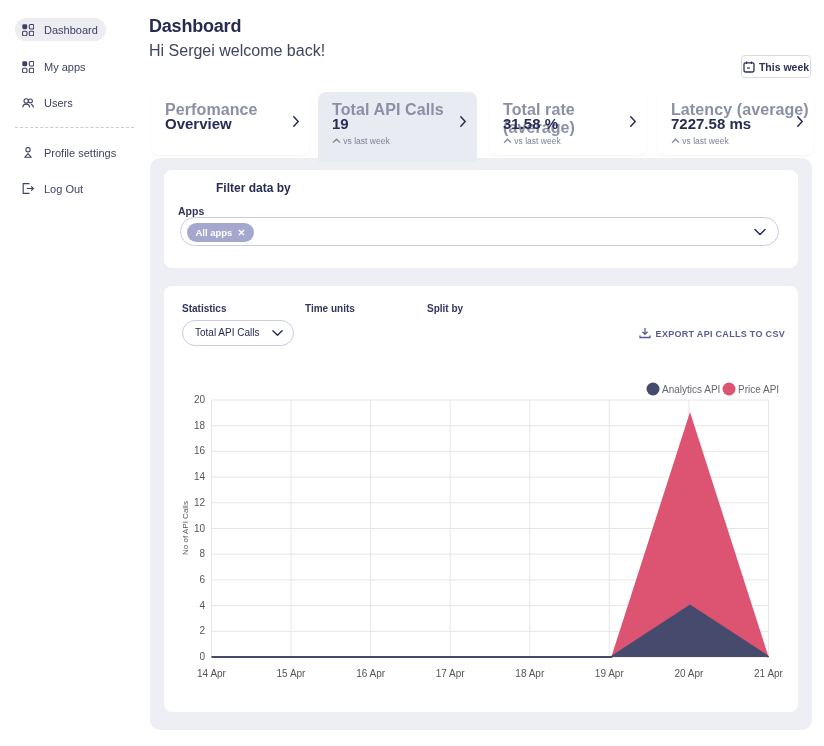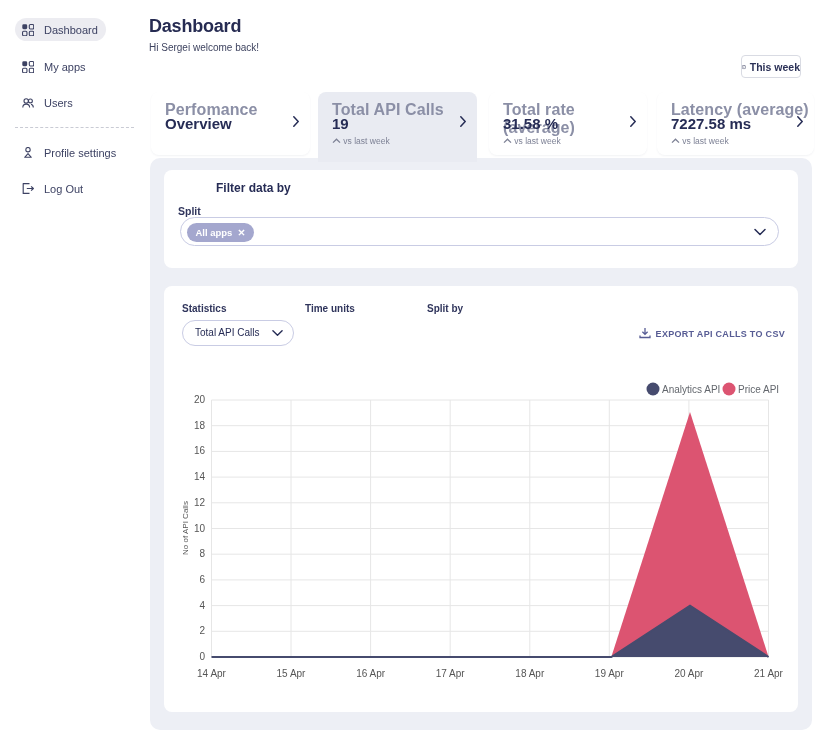--- a/index.html
+++ b/index.html
@@ -49,23 +49,23 @@
         <circle cx="6" cy="2.7" r="2.2"></circle>
         <path d="M6 6.6 L2.7 10.3 H9.3 Z"></path>
       </svg>Profile settings</div>
   <div class="side-item" style="top:177px;"><svg width="12" height="11" viewBox="0 0 12 11" fill="none" stroke="#3d4263" stroke-width="1.15" stroke-linejoin="round">
         <path d="M7.5 0.6 H1.2 V10.4 H7.5"></path>
         <path d="M4.8 5.5 H11.2 M9.1 3.3 L11.4 5.5 L9.1 7.7"></path>
       </svg>Log Out</div>
 </div>
 
 <div class="abs" style="left:149px; top:16px; font-size:18px; font-weight:bold; letter-spacing:-0.2px; color:#262b52;">Dashboard</div>
-<div class="abs" style="left:149px; top:41.5px; font-size:10px; color:#3f4460;">Hi Sergei welcome back!</div>
+<div class="abs" style="left:149px; top:41.5px; font-size:16px; color:#3f4460;">Hi Sergei welcome back!</div>
 
-<div class="abs" style="left:741px; top:55px; width:60px; height:23px; border:1px solid #d9dbe3; border-radius:4px; background:#fff; display:flex; align-items:center; justify-content:center; white-space:nowrap; font-size:10.5px; font-weight:bold; color:#2b3157;">
+<div class="abs" style="left:741px; top:55px; width:70px; height:23px; border:1px solid #d9dbe3; border-radius:4px; background:#fff; display:flex; align-items:center; justify-content:center; white-space:nowrap; font-size:10.5px; font-weight:bold; color:#2b3157;">
 <svg width="12" height="12" viewBox="0 0 12 12" fill="none" stroke="#2b3157" style="margin-right:4px;">
       <rect x="1" y="1.8" width="10" height="9.2" rx="1.4" stroke-width="1.3"></rect>
       <path d="M3.5 0.5 V3 M8.5 0.5 V3" stroke-width="1.3"></path>
       <path d="M4 7 H7" stroke-width="1.2"></path>
     </svg>This week</div>
 
 <div class="tab" style="left:151px; width:159px;">
   <div class="lbl">Perfomance</div>
   <div class="val">Overview</div>
   <svg class="chev" width="6" height="11" viewBox="0 0 6 11" fill="none" stroke="#262c55" stroke-width="1.5" stroke-linecap="round" stroke-linejoin="round">
@@ -98,21 +98,21 @@
   <div class="vs"><svg width="9" height="6" viewBox="0 0 9 6" fill="none" stroke="#7d8195" stroke-width="1.3">
         <path d="M1 4.6 L4.5 1.2 L8 4.6"></path>
       </svg> vs last week</div>
   <svg class="chev" width="6" height="11" viewBox="0 0 6 11" fill="none" stroke="#262c55" stroke-width="1.5" stroke-linecap="round" stroke-linejoin="round">
       <path d="M0.8 0.8 L5.2 5.5 L0.8 10.2"></path>
     </svg>
 </div>
 
 <div class="abs" style="left:164px; top:170px; width:634px; height:98px; background:#fff; border-radius:8px;">
   <div class="abs" style="left:12px; top:11px; font-size:12px; font-weight:bold; color:#262c55;padding-left:40px;">Filter data by</div>
-  <div class="abs" style="left:14px; top:35px; font-size:10.5px; font-weight:bold; color:#30355c;">Split</div>
+  <div class="abs" style="left:14px; top:35px; font-size:10.5px; font-weight:bold; color:#30355c;">Apps</div>
   <div class="abs" style="left:16px; top:47px; width:599px; height:29px; border:1px solid #c9cce4; border-radius:15px; background:#fff;">
     <div class="abs" style="left:6px; top:5px; width:67px; height:19px; background:#a4a7ce; border-radius:10px; color:#fff; font-size:9.5px; font-weight:bold; display:flex; align-items:center; justify-content:center;">All apps&nbsp;&nbsp;✕</div>
     <svg class="abs" style="right:12px; top:10px;" width="12" height="8" viewBox="0 0 12 8" fill="none" stroke="#262c55" stroke-width="1.5" stroke-linecap="round" stroke-linejoin="round">
         <path d="M1 1.5 L6 6.5 L11 1.5"></path>
       </svg>
   </div>
 </div>
 
 <div class="abs" style="left:164px; top:286px; width:634px; height:426px; background:#fff; border-radius:8px;">
   <div class="flabel" style="left:18px; top:17px;">Statistics</div>

